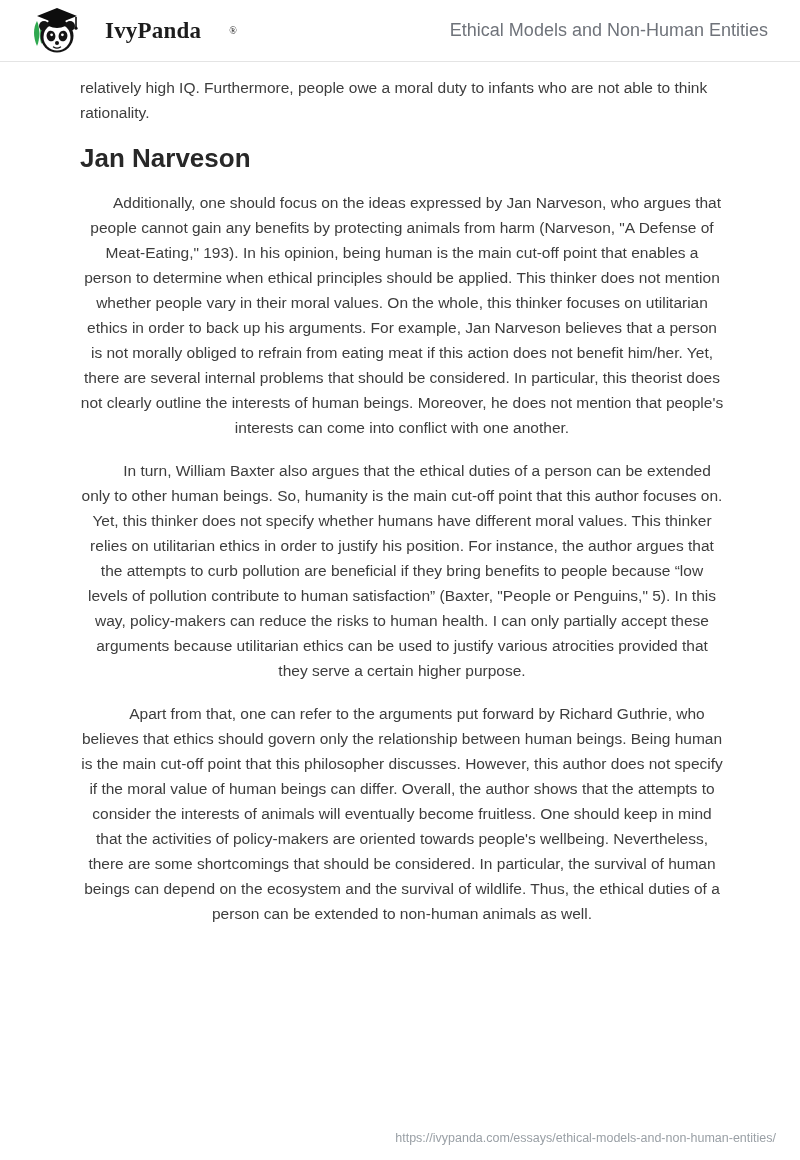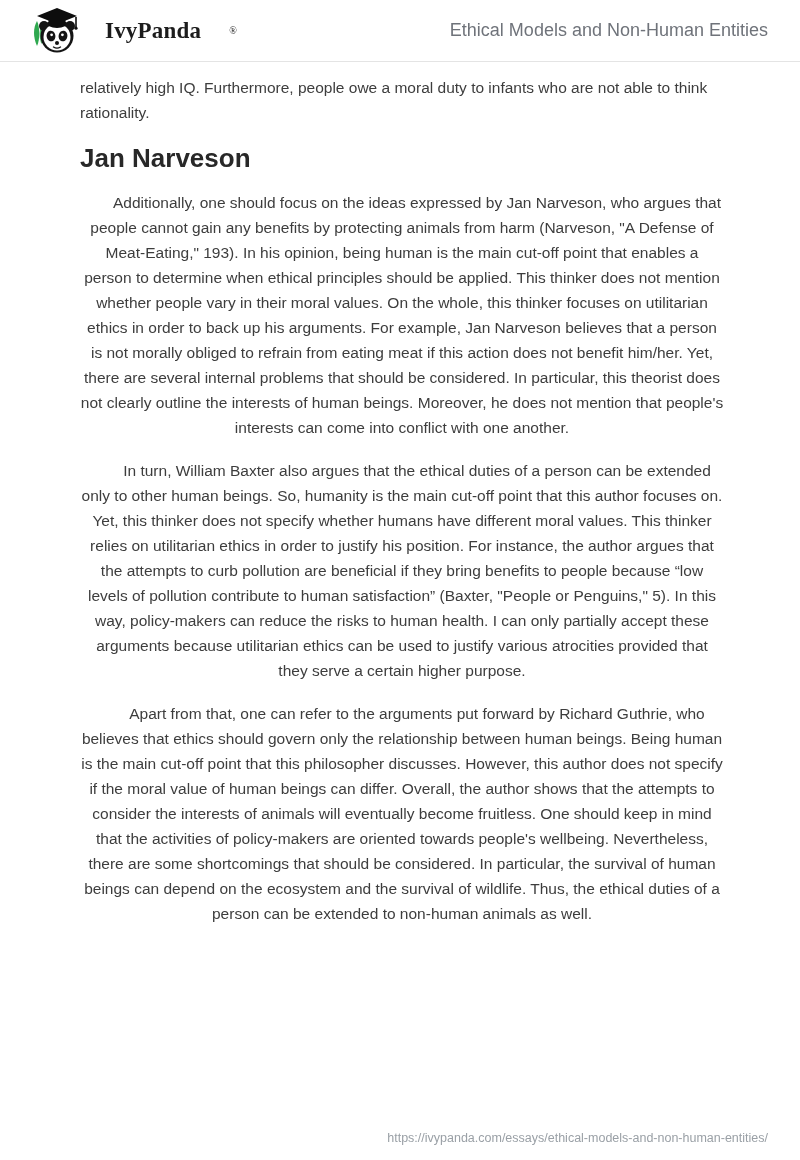--- a/index.html
+++ b/index.html
@@ -73,21 +73,21 @@
   }
   .content h2 {
     margin: 16px 0 17px 0;
     font-size: 26px;
     line-height: 30px;
     font-weight: 700;
     color: #282828;
   }
   .footer {
     position: absolute;
-    right: 32px;
+    right: 24px;
     bottom: 14px;
   }
   .footer-url {
     font-size: 12.5px;
     color: #9aa0a6;
     text-decoration: none;
   }
 </style>
 </head>
 <body>

